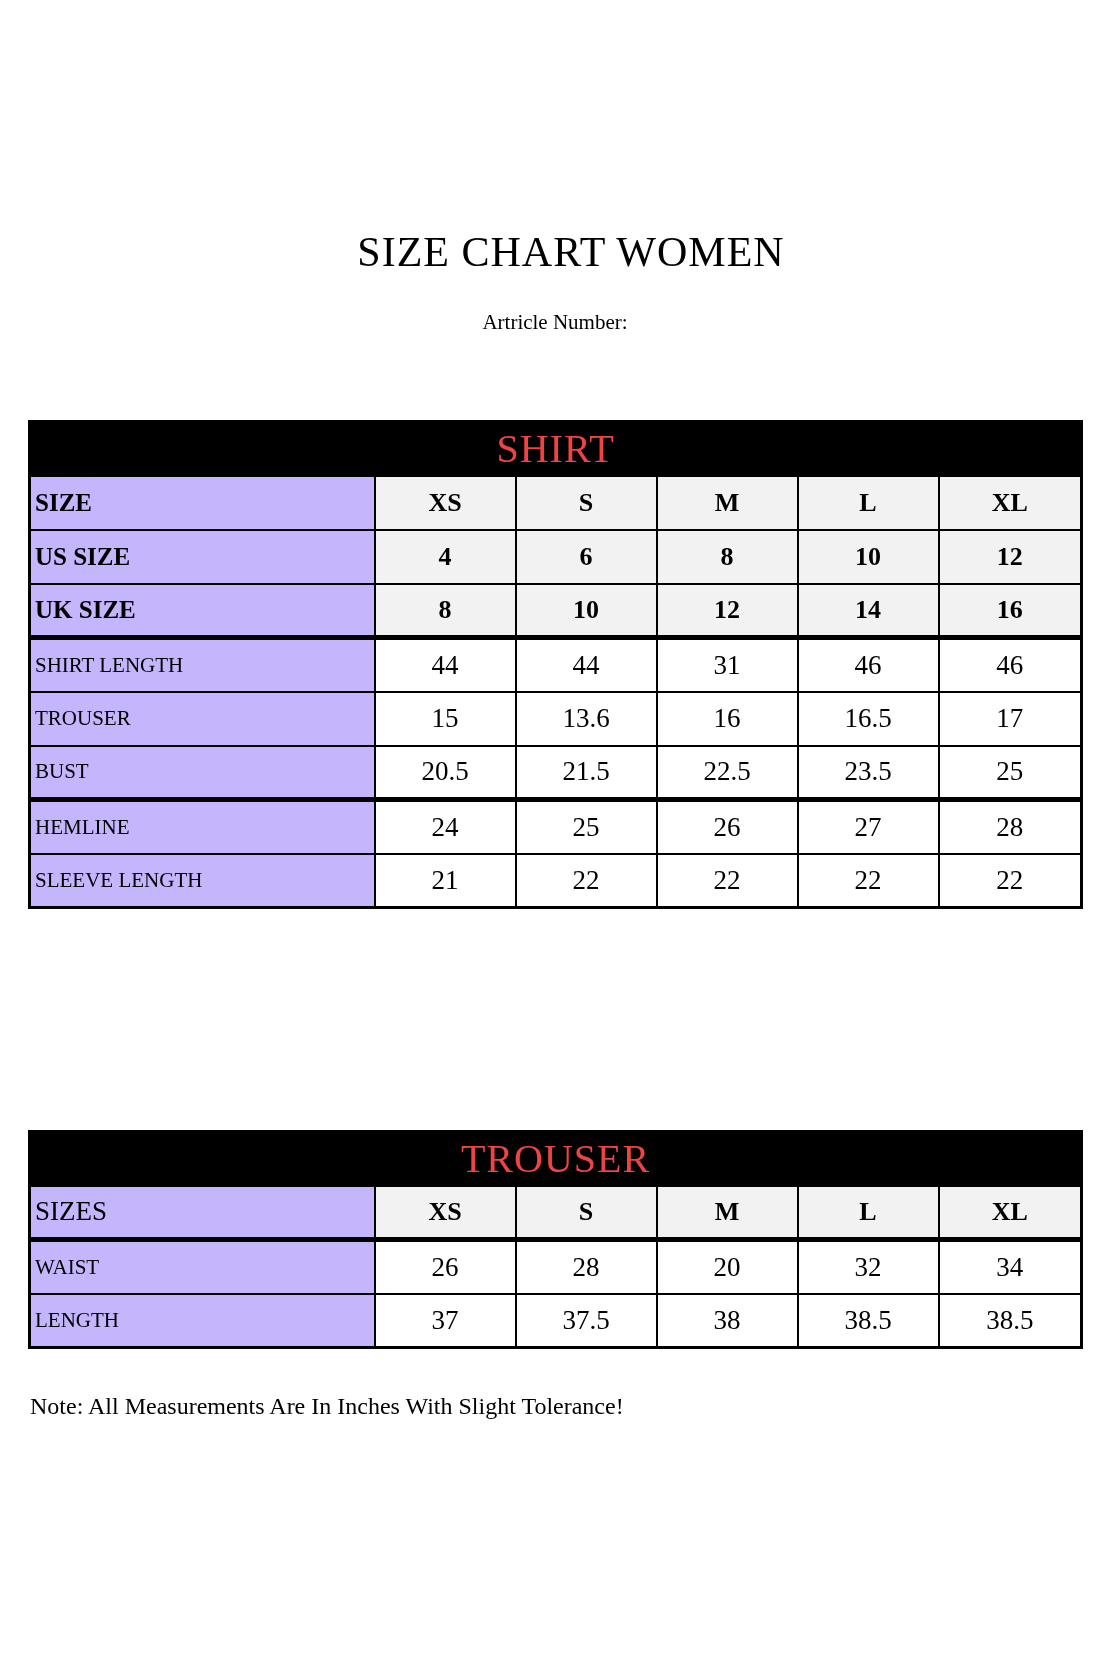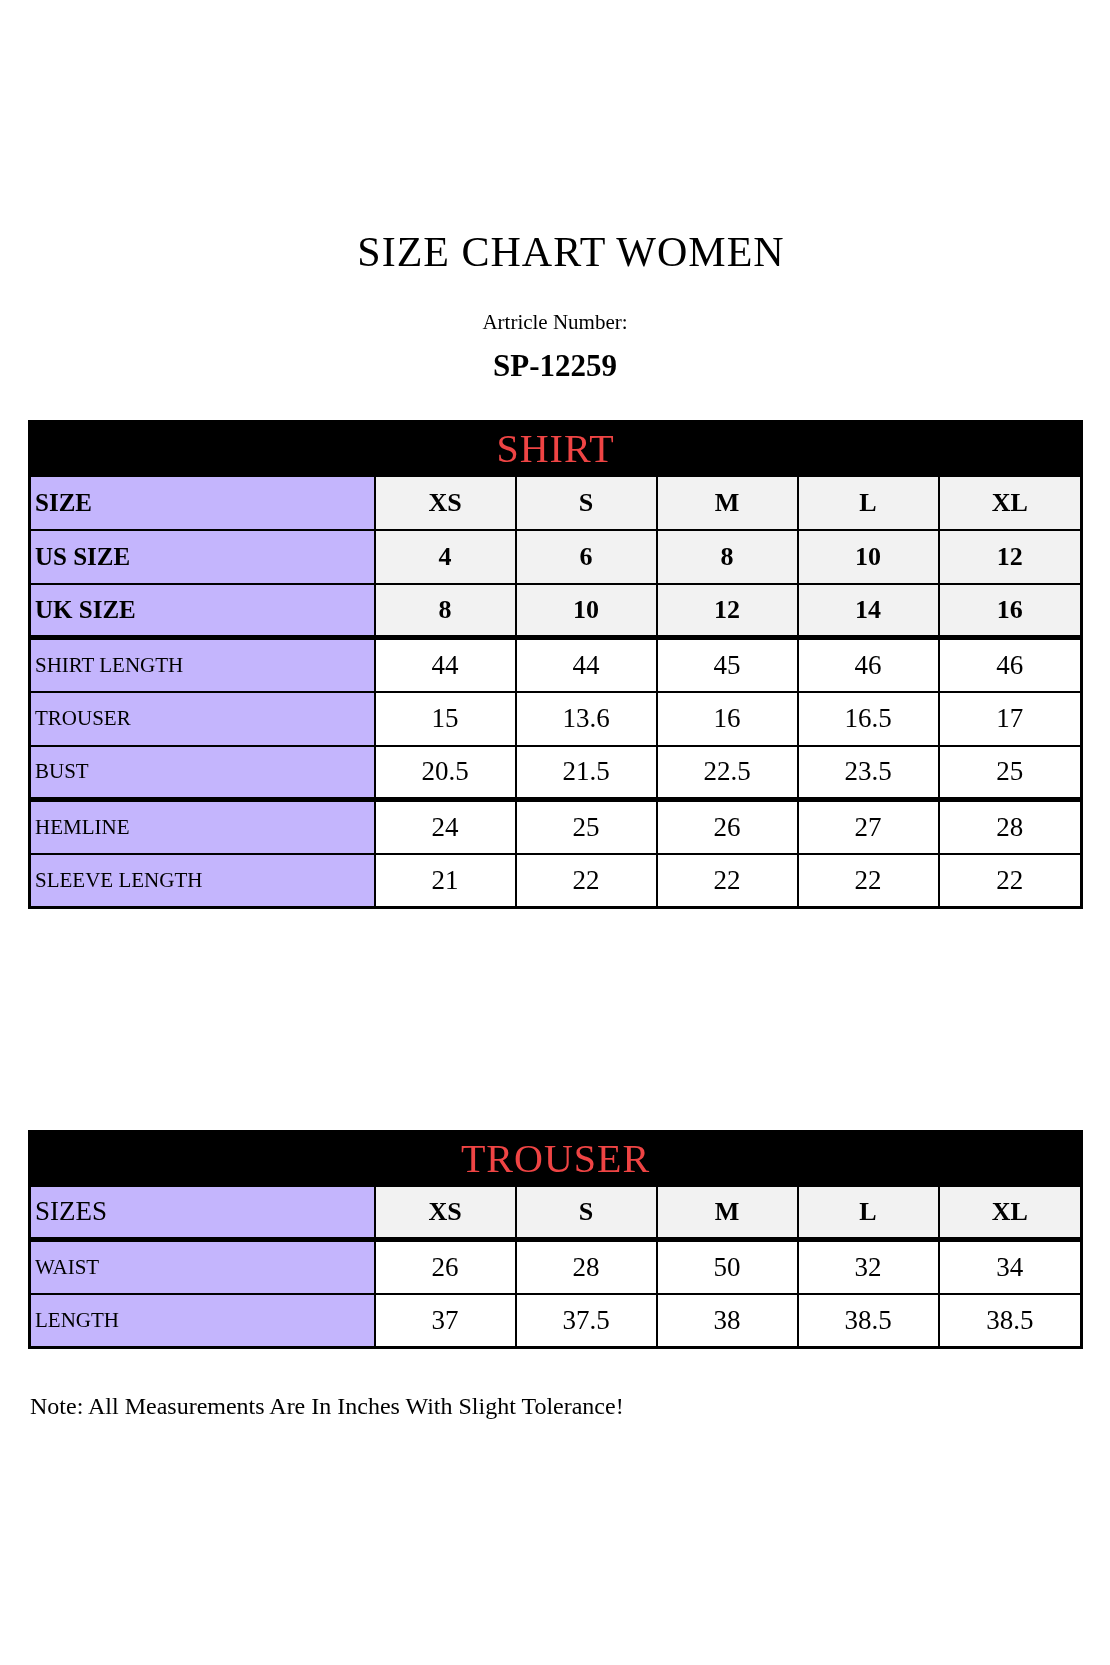--- a/index.html
+++ b/index.html
@@ -60,21 +60,20 @@
     font-size:24px;
   }
 </style>
 </head>
 <body>
 
 <div class="page">
 
   <div class="page-title">SIZE CHART WOMEN</div>
   <div class="article-label">Artricle Number:</div>
-  <div class="article-number">SP-12259</div>
 
   <table class="size-table shirt">
     <colgroup>
       <col style="width:345px">
       <col style="width:141px">
         <col style="width:141px">
         <col style="width:141px">
         <col style="width:141px">
         <col style="width:143px">
     </colgroup>
@@ -105,21 +104,21 @@
           <td>8</td>
           <td>10</td>
           <td>12</td>
           <td>14</td>
           <td>16</td>
         </tr>
         <tr>
           <th class="row-label label-small">SHIRT LENGTH</th>
           <td>44</td>
           <td>44</td>
-          <td>45</td>
+          <td>31</td>
           <td>46</td>
           <td>46</td>
         </tr>
         <tr>
           <th class="row-label label-small">TROUSER</th>
           <td>15</td>
           <td>13.6</td>
           <td>16</td>
           <td>16.5</td>
           <td>17</td>
@@ -171,21 +170,21 @@
           <td>XS</td>
           <td>S</td>
           <td>M</td>
           <td>L</td>
           <td>XL</td>
         </tr>
         <tr>
           <th class="row-label label-small">WAIST</th>
           <td>26</td>
           <td>28</td>
-          <td>50</td>
+          <td>20</td>
           <td>32</td>
           <td>34</td>
         </tr>
         <tr>
           <th class="row-label label-small">LENGTH</th>
           <td>37</td>
           <td>37.5</td>
           <td>38</td>
           <td>38.5</td>
           <td>38.5</td>

